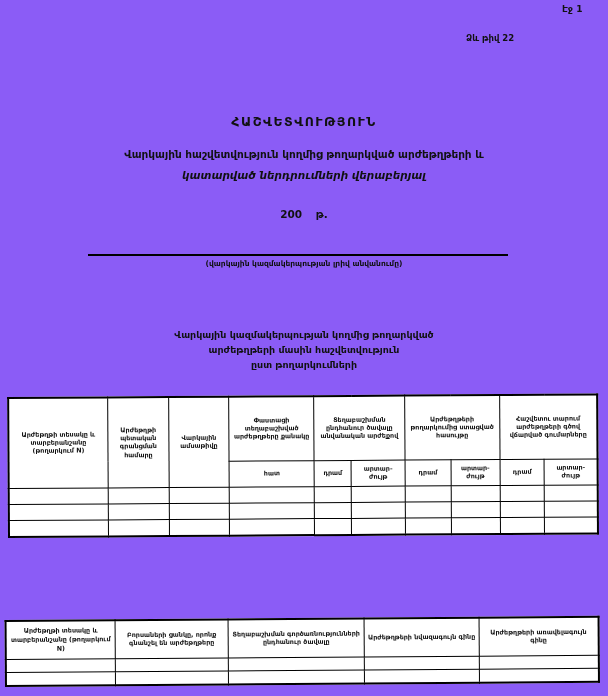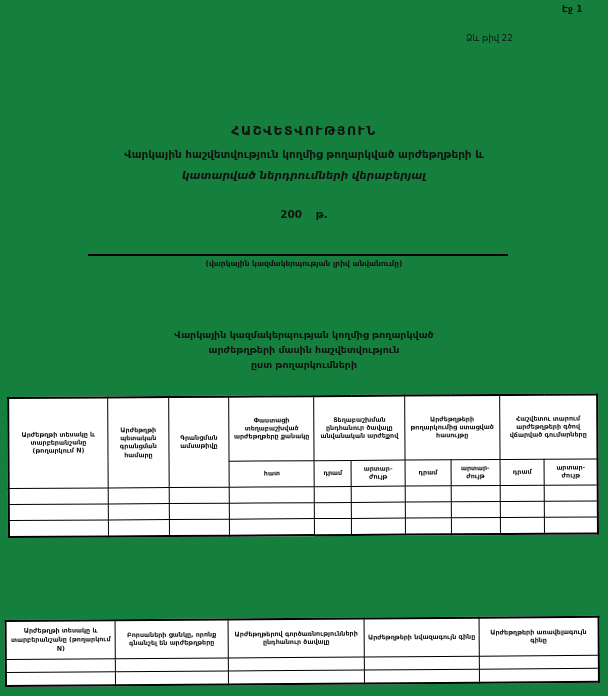--- a/index.html
+++ b/index.html
@@ -1,30 +1,30 @@
 <!DOCTYPE html>
 <html><head>
 <meta charset="utf-8">
 <style>
   html,body{margin:0;padding:0;background:#e8e8e8;}
   #page{
     position:relative;
     width:608px;height:696px;
-    background:#15803d;
+    background:#8b5cf6;
     font-family:"DejaVu Sans",sans-serif;
     color:#111;
     overflow:hidden;
   }
   .abs{position:absolute;}
   .center{left:0;width:100%;text-align:center;}
 
   .page-number{top:4px;left:562px;font-size:9px;font-weight:bold;}
-  .form-number{top:33px;left:466px;font-size:8.5px;font-weight:normal;}
+  .form-number{top:33px;left:466px;font-size:8.5px;font-weight:bold;}
 
-  .report-title{top:114px;font-size:12.5px;font-weight:bold;letter-spacing:1.5px;margin-top:9px;}
+  .report-title{top:114px;font-size:12.5px;font-weight:bold;letter-spacing:1.5px;}
   .subtitle1{top:148px;font-size:10.5px;font-weight:bold;}
   .subtitle2{top:169px;font-size:10.5px;font-weight:bold;font-style:italic;}
   .year-line{top:208px;font-size:10.5px;font-weight:bold;word-spacing:10px;}
 
   .org-line{top:254px;left:88px;width:420px;border-top:2px solid #000;height:0;}
   .org-caption{top:259px;font-size:7.5px;font-weight:bold;}
 
   .t1-title{top:327px;font-size:9.5px;font-weight:bold;line-height:15px;}
 
   table{border-collapse:collapse;table-layout:fixed;background:#fff;}
@@ -84,21 +84,21 @@
         <col style="width:9.1%">
       <col style="width:7.8%">
         <col style="width:8.3%">
         <col style="width:7.6%">
         <col style="width:9.0%">
     </colgroup>
     <tbody>
         <tr class="hdr">
       <td rowspan="2">Արժեթղթի տեսակը և տարբերանշանը (թողարկում N)</td>
       <td rowspan="2">Արժեթղթի պետական գրանցման համարը</td>
-      <td rowspan="2">Գրանցման ամսաթիվը</td>
+      <td rowspan="2">Վարկային ամսաթիվը</td>
       <td>Փաստացի տեղաբաշխված արժեթղթերը քանակը</td>
       <td colspan="2">Տեղաբաշխման ընդհանուր ծավալը անվանական արժեքով</td>
       <td colspan="2">Արժեթղթերի թողարկումից ստացված հասույթը</td>
       <td colspan="2">Հաշվետու տարում արժեթղթերի գծով վճարված գումարները</td>
     </tr>
     <tr class="sub">
       <td>հատ</td>
       <td>դրամ</td>
       <td class="pre">արտար-
 ժույթ</td>
@@ -153,21 +153,21 @@
       <col style="width:18.5%">
         <col style="width:19%">
         <col style="width:23%">
         <col style="width:19.3%">
         <col style="width:20.2%">
     </colgroup>
     <tbody>
         <tr class="hdr2">
       <td>Արժեթղթի տեսակը և տարբերանշանը (թողարկում N)</td>
       <td>Բորսաների ցանկը, որոնք գնանշել են արժեթղթերը</td>
-      <td>Արժեթղթերով գործառնությունների ընդհանուր ծավալը</td>
+      <td>Տեղաբաշխման գործառնությունների ընդհանուր ծավալը</td>
       <td>Արժեթղթերի նվազագույն գինը</td>
       <td>Արժեթղթերի առավելագույն գինը</td>
     </tr>
     <tr class="data2">
       <td></td>
           <td></td>
           <td></td>
           <td></td>
           <td></td>
     </tr>

